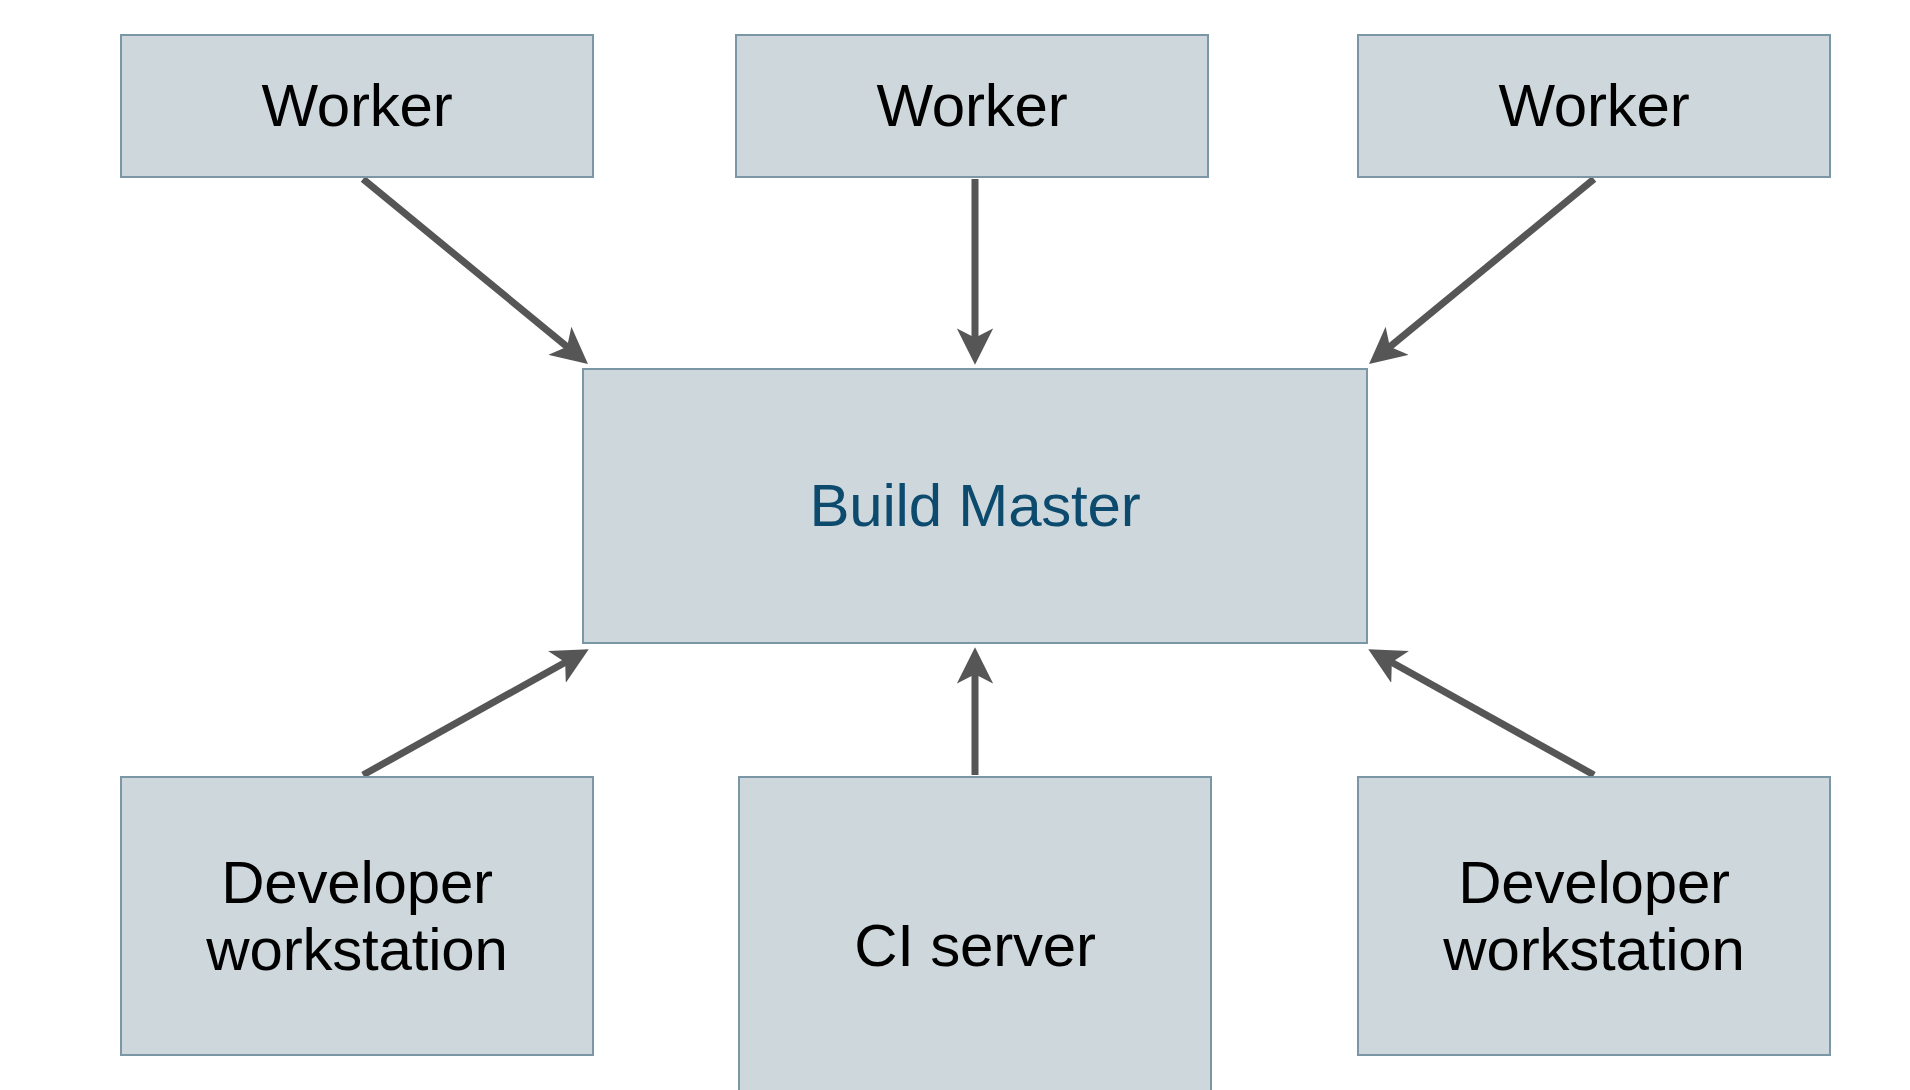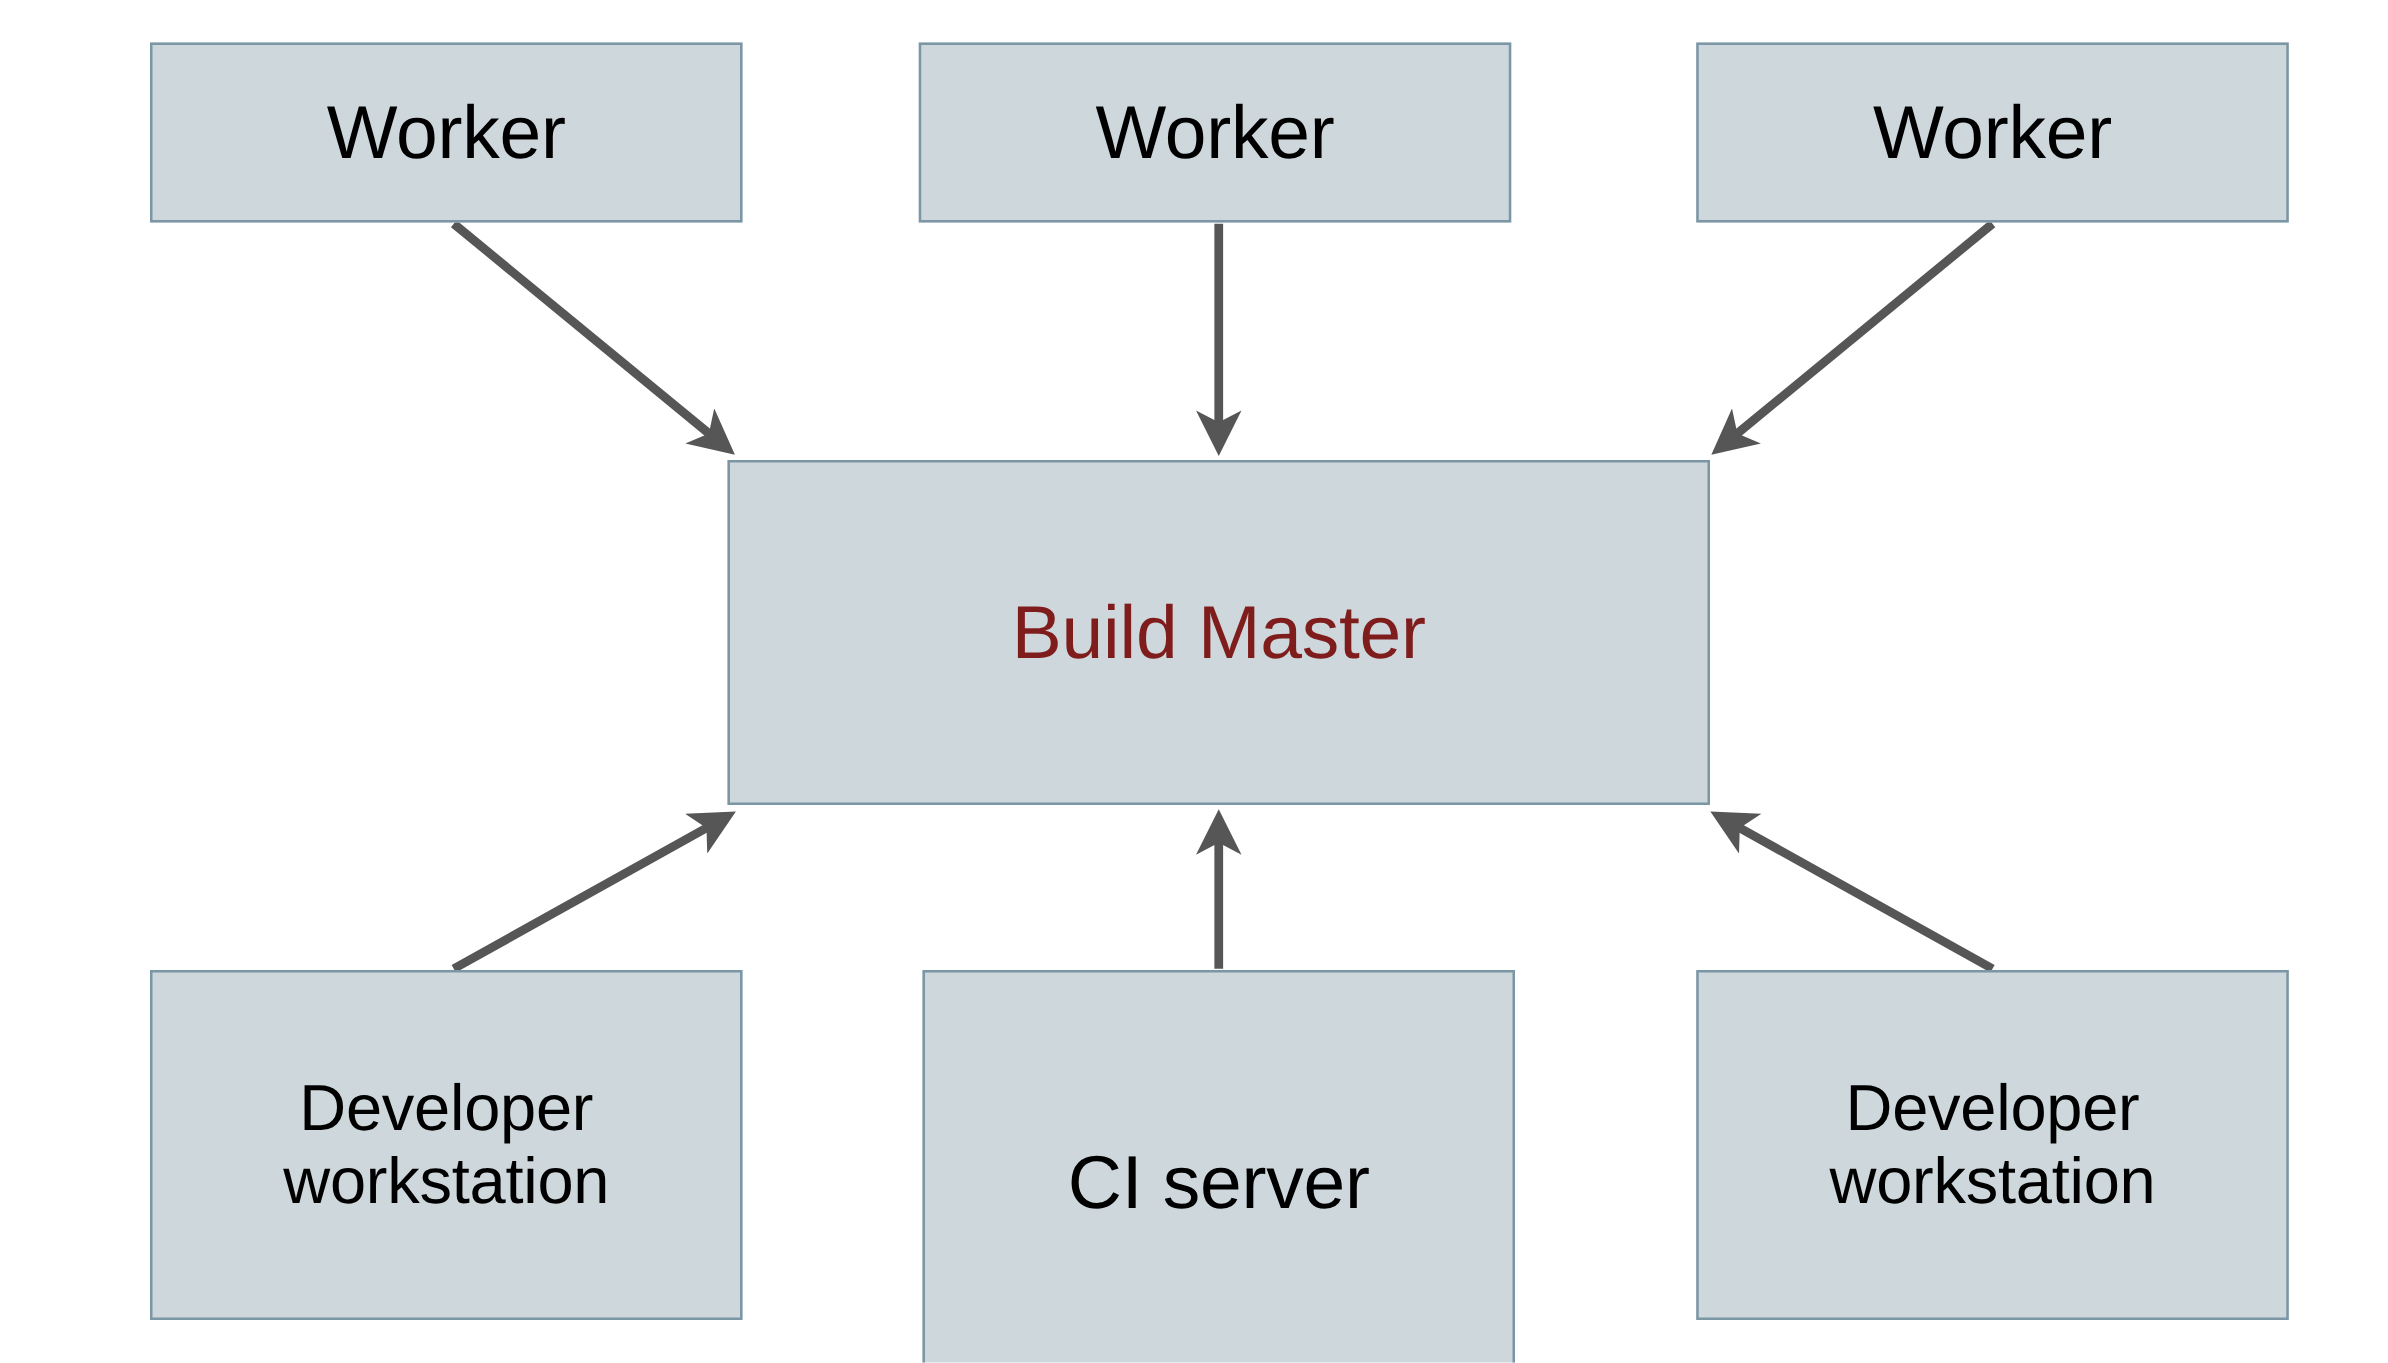--- a/index.html
+++ b/index.html
@@ -43,21 +43,21 @@
     letter-spacing: -0.2px;
   }
   .node-label {
     display: block;
     white-space: pre-line;
     font-weight: 400;
   }
   .worker-node .node-label { font-size: 60px; }
   .master-node .node-label { font-size: 60px; }
   .ci-node .node-label { font-size: 60px; }
-  .dev-node .node-label { font-size: 52px; }
+  .dev-node .node-label { font-size: 60px; }
 </style>
 </head>
 <body>
 
 <div id="diagram-root" style="background: rgb(255, 255, 255);">
 
   <svg id="edge-layer" viewBox="0 0 1910 1090" width="1910" height="1090" xmlns="http://www.w3.org/2000/svg">
     <defs>
       <marker id="arrowhead" markerWidth="5.2" markerHeight="5.2" refX="4.1" refY="2.6" orient="auto" markerUnits="strokeWidth">
         <path d="M 0 0 L 5.2 2.6 L 0 5.2 L 1.35 2.6 z" fill="#565656"></path>
@@ -94,21 +94,21 @@
   </div>
 
   <div class="node worker-node" id="node-worker-2" style="left: 735px; top: 34px; width: 474px; height: 144px; background: rgb(206, 216, 220); border-color: rgb(123, 150, 164); color: rgb(0, 0, 0);">
     <span class="node-label">Worker</span>
   </div>
 
   <div class="node worker-node" id="node-worker-3" style="left: 1357px; top: 34px; width: 474px; height: 144px; background: rgb(206, 216, 220); border-color: rgb(123, 150, 164); color: rgb(0, 0, 0);">
     <span class="node-label">Worker</span>
   </div>
 
-  <div class="node master-node" id="node-build-master" style="left: 582px; top: 368px; width: 786px; height: 276px; background: rgb(206, 216, 220); border-color: rgb(123, 150, 164); color: #7f1d1d;">
+  <div class="node master-node" id="node-build-master" style="left: 582px; top: 368px; width: 786px; height: 276px; background: rgb(206, 216, 220); border-color: rgb(123, 150, 164); color: #0c4a6e;">
     <span class="node-label">Build Master</span>
   </div>
 
   <div class="node dev-node" id="node-developer-workstation-left" style="left: 120px; top: 776px; width: 474px; height: 280px; background: rgb(206, 216, 220); border-color: rgb(123, 150, 164); color: rgb(0, 0, 0);">
     <span class="node-label">Developer
 workstation</span>
   </div>
 
   <div class="node ci-node" id="node-ci-server" style="left: 738px; top: 776px; width: 474px; height: 340px; background: rgb(206, 216, 220); border-color: rgb(123, 150, 164); color: rgb(0, 0, 0);">
     <span class="node-label">CI server</span>

